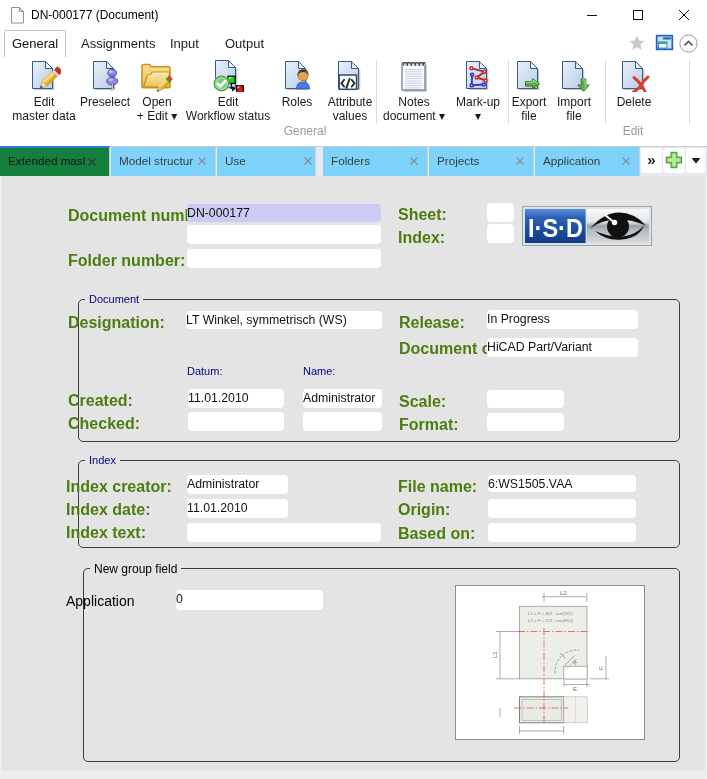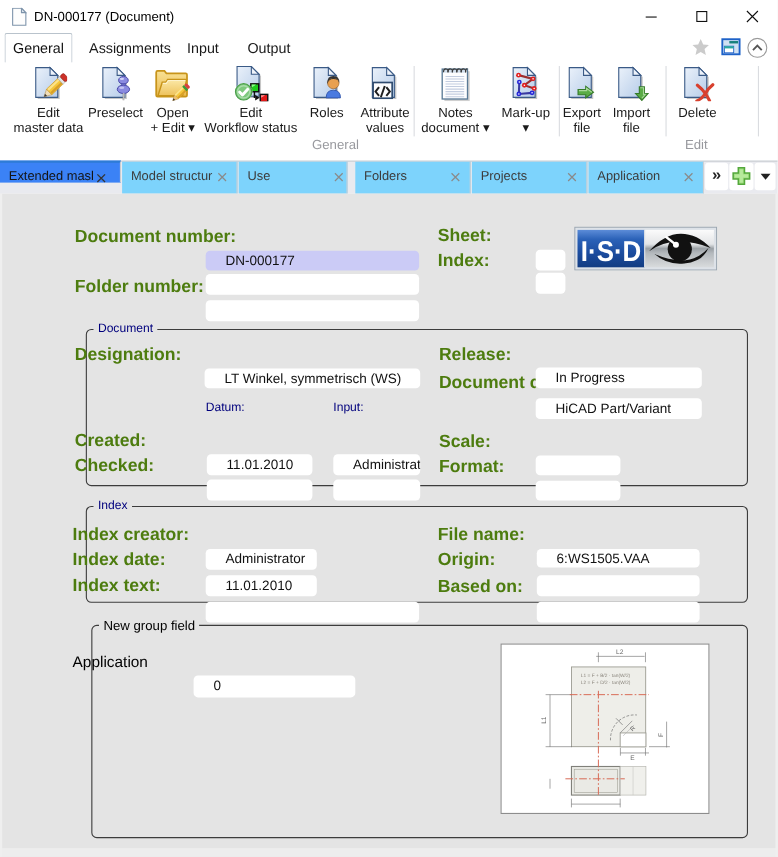--- a/index.html
+++ b/index.html
@@ -24,30 +24,30 @@
 .rbtn svg { display:block; margin:0 auto; }
 .rlab { font-size:12px; line-height:13.5px; color:#1a1a1a; margin-top:4px; white-space:nowrap; }
 .rsep { position:absolute; top:3px; width:1px; height:64px; background:#dadce0; }
 .rgrp { position:absolute; top:67px; font-size:12px; color:#98999e; white-space:nowrap; transform:translateX(-50%); }
 
 
 #tabstrip { left:0; top:146px; width:707px; height:30px; background:#e9eaef; }
 .dtab { position:absolute; top:1px; height:29px; background:#7dd3fc; font-size:11.7px; color:#3c3c3c; }
 .dtab .lbl { position:absolute; left:8px; top:7px; white-space:nowrap; overflow:hidden; }
 .dtab .x { position:absolute; top:9px; }
-#dtab0 { left:0; top:0; height:20px; background:#3b82f6; border-top:2px solid #2e7cd6; border-right:1px solid #c9cdd1; color:#141414; }
+#dtab0 { left:0; top:0; height:30px; background:#15803d; border-top:2px solid #2e7cd6; border-right:1px solid #c9cdd1; color:#141414; }
 .tbtn { position:absolute; top:2px; height:25px; background:#fff; border-radius:3px; text-align:center; }
 
 
 #form { left:0; top:176px; width:707px; height:603px; background:#e4e4e4; }
 .blbl { position:absolute; font-weight:bold; font-size:16px; color:#4d7c0f; white-space:nowrap; }
 .slbl { position:absolute; font-size:11px; color:#00007d; white-space:nowrap; }
 .klbl { position:absolute; font-size:14px; color:#000; white-space:nowrap; }
 .fld { position:absolute; background:#fff; border-radius:4px; font-size:12.3px; color:#111;
-  padding:2px 0 0 18px; white-space:nowrap; overflow:hidden;margin-top:24px; }
+  padding:2px 0 0 0; white-space:nowrap; overflow:hidden; }
 .gbox { position:absolute; border:1px solid #3c3c3c; border-radius:5px;margin-left:28px; }
 .gttl { position:absolute; top:-7px; left:6px; background:#e4e4e4; padding:0 4px; font-size:11px; color:#00007d; }
 </style>
 </head>
 <body>
 
 <div class="abs" id="titlebar">
   <svg class="abs" style="left:10px;top:7px" width="15" height="17" viewBox="0 0 15 17">
     <path d="M1.5,0.5 h8 l4,4 v11.5 h-12 z" fill="#fdfdfd" stroke="#7e94ab" stroke-width="1"></path>
     <path d="M9.5,0.5 l4,4 h-4 z" fill="#dbe4ee" stroke="#7e94ab" stroke-width="1"></path>
@@ -390,21 +390,21 @@
   <div class="gbox" style="left:50px;top:123px;width:602px;height:143px">
     <div class="gttl">Document</div>
   </div>
   <div class="blbl" style="left:68px;top:138px">Designation:</div>
   <div class="fld" style="left:186px;top:135px;width:196px;height:18px">LT Winkel, symmetrisch (WS)</div>
   <div class="blbl" style="left:399px;top:138px">Release:</div>
   <div class="fld" style="left:487px;top:134px;width:151px;height:19px">In Progress</div>
   <div class="blbl" style="left:399px;top:164px;width:88px;overflow:hidden">Document categ</div>
   <div class="fld" style="left:487px;top:161.5px;width:151px;height:19px">HiCAD Part/Variant</div>
   <div class="slbl" style="left:187px;top:189px">Datum:</div>
-  <div class="slbl" style="left:303px;top:189px">Input:</div>
+  <div class="slbl" style="left:303px;top:189px">Name:</div>
   <div class="blbl" style="left:68px;top:216px">Created:</div>
   <div class="fld" style="left:188px;top:212.5px;width:96px;height:19px">11.01.2010</div>
   <div class="fld" style="left:303px;top:212.5px;width:79px;height:19px">Administrator</div>
   <div class="blbl" style="left:68px;top:239px">Checked:</div>
   <div class="fld" style="left:188px;top:236px;width:96px;height:18.5px"></div>
   <div class="fld" style="left:303px;top:236px;width:79px;height:18.5px"></div>
   <div class="blbl" style="left:399px;top:217px">Scale:</div>
   <div class="fld" style="left:487px;top:213.5px;width:77px;height:18px"></div>
   <div class="blbl" style="left:399px;top:240px">Format:</div>
   <div class="fld" style="left:487px;top:237px;width:77px;height:18px"></div>

